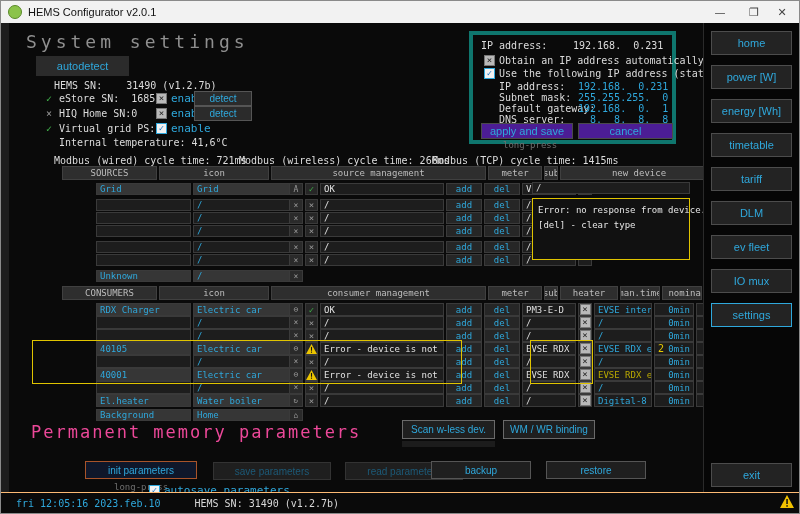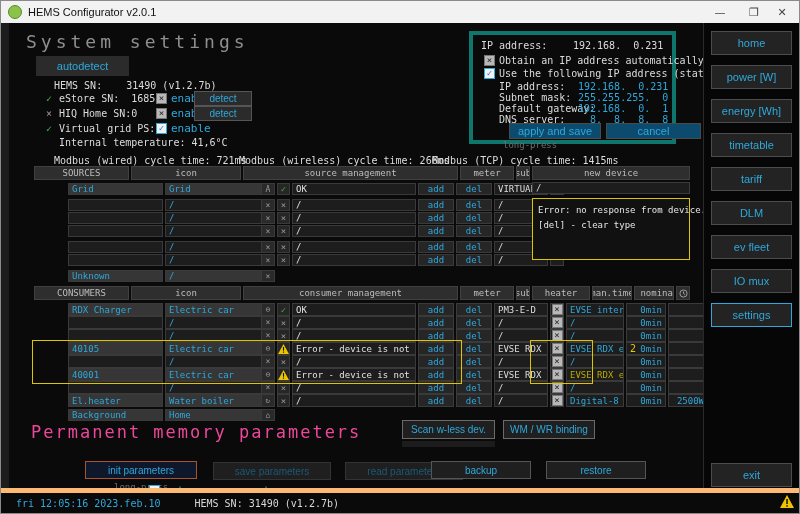--- a/index.html
+++ b/index.html
@@ -36,27 +36,27 @@
   .cbcyn{background:#0d0d0d;border:1px solid #2fa8dc;color:#2fa8dc;}
   .enlbl{color:#2fa8dc;font-size:11px;}
   .detect{position:absolute;left:148px;width:58px;height:15px;background:#2b2b2b;border:1px solid #555;
           color:#2fa8dc;font-size:10px;display:flex;align-items:center;justify-content:center;cursor:pointer;}
   .plaintxt{position:absolute;font-size:10px;color:#dcdcdc;white-space:pre;}
   
   .ippanel{position:absolute;left:468px;top:8px;width:207px;height:113px;border:4px solid #0f766e;background:#0a0a0a;box-sizing:border-box;}
   .iprow{position:absolute;font-size:10px;white-space:pre;display:flex;align-items:center;}
   .iplbl{color:#dcdcdc;}
   .ipval{color:#2fa8dc;}
-  .ipbtn{position:absolute;height:16px;background:#0c4a6e;border:1px solid #4a4a4a;color:#2fa8dc;font-size:11px;
-         display:flex;align-items:center;justify-content:center;cursor:pointer;margin-left:28px;}
+  .ipbtn{position:absolute;height:16px;background:#4c1d95;border:1px solid #4a4a4a;color:#2fa8dc;font-size:11px;
+         display:flex;align-items:center;justify-content:center;cursor:pointer;}
   .longpress{color:#6f6f6f;font-size:9px;}
   
   .table{position:absolute;left:33px;width:656px;}
   .trow{display:grid;grid-template-columns:95px 110px 13px 124px 36px 36px 54px 14px 158px;
-        grid-column-gap:2px;height:12px;margin-bottom:1px;}
+        grid-column-gap:2px;height:12px;margin-bottom:1px;margin-left:28px;}
   .hcell{background:#2e2e2e;border:1px solid #404040;color:#bdbdbd;font-size:9px;display:flex;
          align-items:center;justify-content:center;overflow:hidden;white-space:nowrap;}
   .cell{background:#1d1d1d;border:1px solid #3a3a3a;font-size:9px;display:flex;align-items:center;
         padding:0 3px;overflow:hidden;white-space:nowrap;color:#2fa8dc;box-sizing:border-box;}
   .cell.on{background:#363636;}
   .c-icon{padding:0;justify-content:space-between;}
   .ictext{padding-left:3px;}
   .icbox{width:12px;align-self:stretch;border-left:1px solid #3a3a3a;background:#2a2a2a;color:#9a9a9a;
          display:flex;align-items:center;justify-content:center;font-size:8px;}
   .c-st{padding:0;justify-content:center;background:#262626;color:#9a9a9a;}
@@ -84,21 +84,21 @@
   .permtitle{position:absolute;left:30px;top:399px;font-size:17px;letter-spacing:2px;color:#ec4899;}
   .btn2{position:absolute;background:#1f1f1f;border:1px solid #6a6a6a;color:#2fa8dc;font-size:10px;
         display:flex;align-items:center;justify-content:center;cursor:pointer;}
   .pstrip{position:absolute;left:401px;top:418px;width:93px;height:6px;background:#1c1c1c;}
   .btn3{position:absolute;height:18px;background:#1f1f1f;border:1px solid #555;color:#2fa8dc;font-size:10px;
         display:flex;align-items:center;justify-content:center;cursor:pointer;}
   .btn3.disabled{color:#1c5a78;border-color:#333;}
   .btn3.initb{border-color:#a8542a;background:#0f172a;}
   .autosave{position:absolute;left:148px;top:461px;display:flex;align-items:center;font-size:11px;color:#2fa8dc;}
   
-  .statusbar{position:absolute;left:0;right:0;bottom:0;height:20px;background:#0a0a0a;border-top:5px solid #fdba74;
+  .statusbar{position:absolute;left:0;right:0;bottom:0;height:20px;background:#0a0a0a;border-top:1px solid #fdba74;
              display:flex;align-items:center;font-size:10px;}
   .sbtime{color:#2fa8dc;margin-left:15px;white-space:pre;}
   .sbsn{color:#d8d8d8;margin-left:34px;white-space:pre;}
   .warn-tri{position:absolute;right:5px;bottom:3px;}
 </style>
 </head>
 <body>
 
 <div class="win">
 

